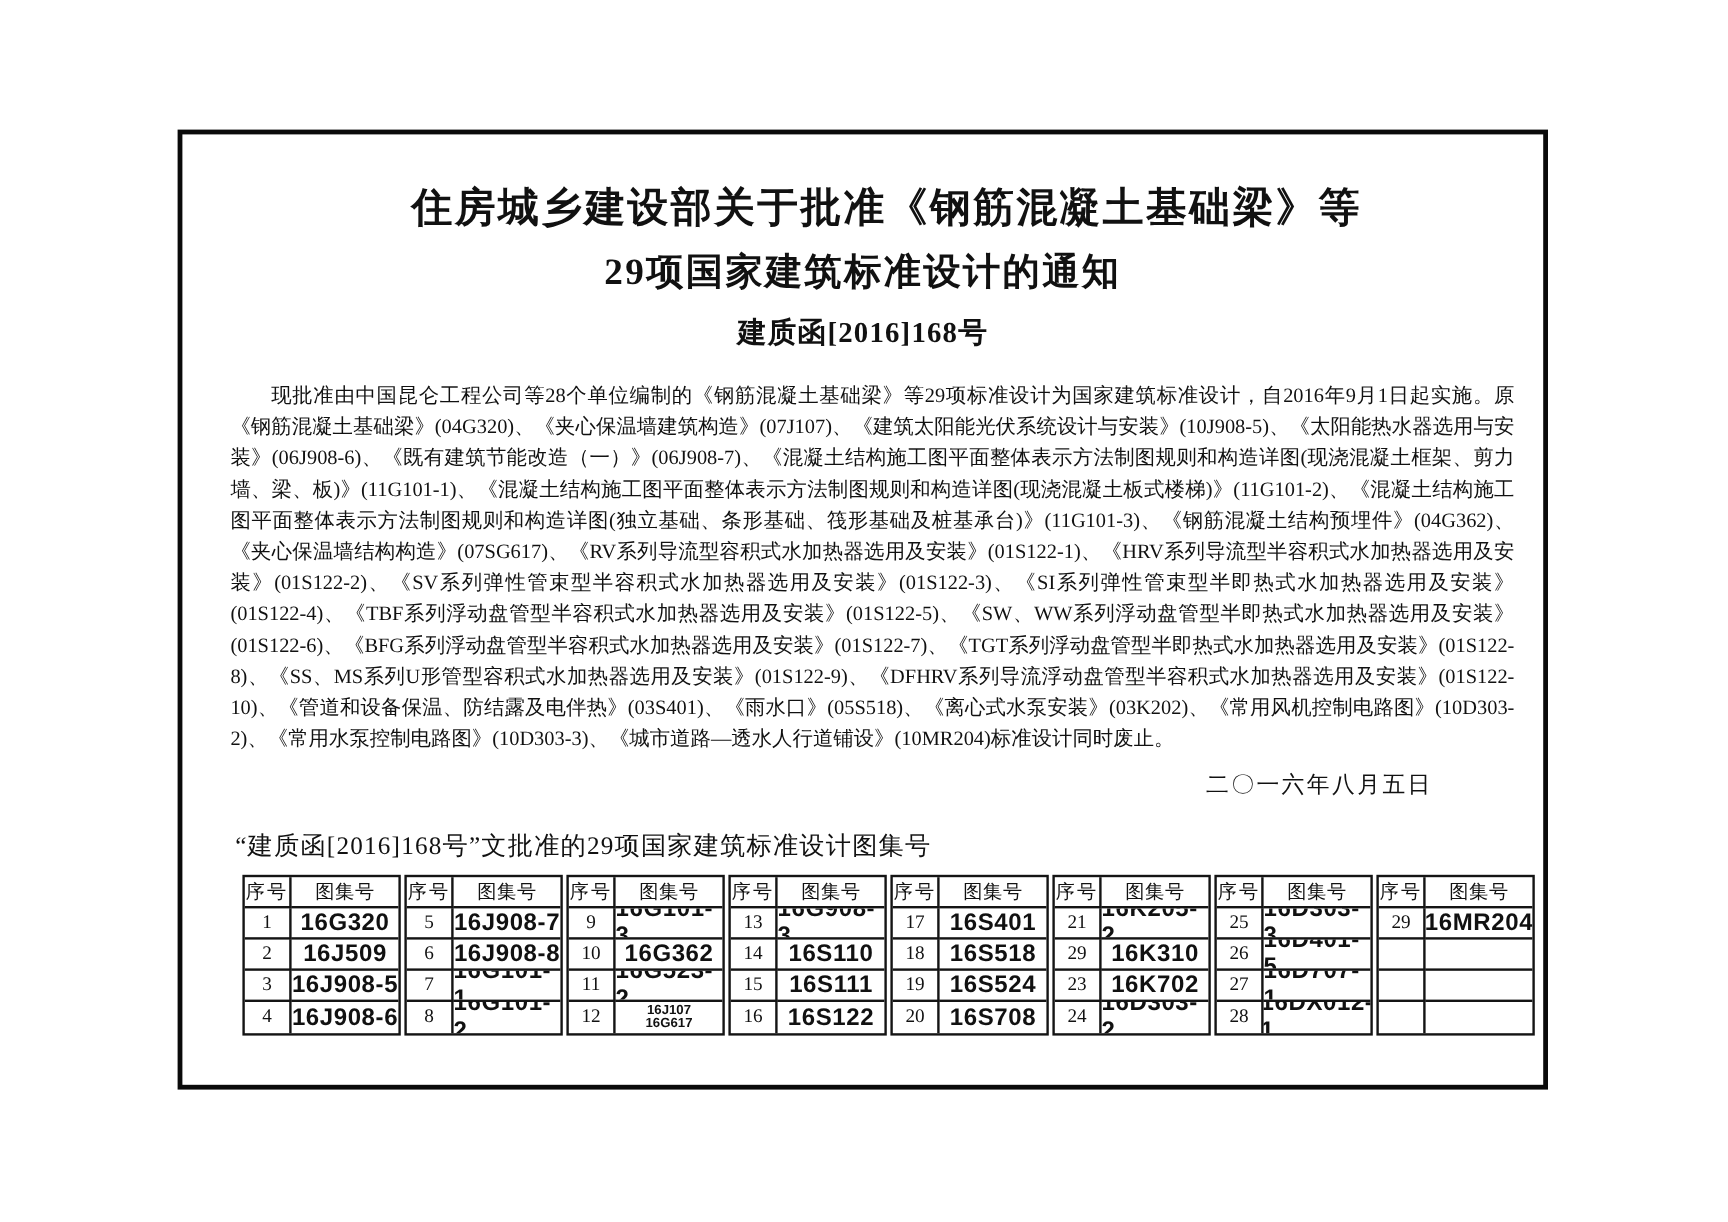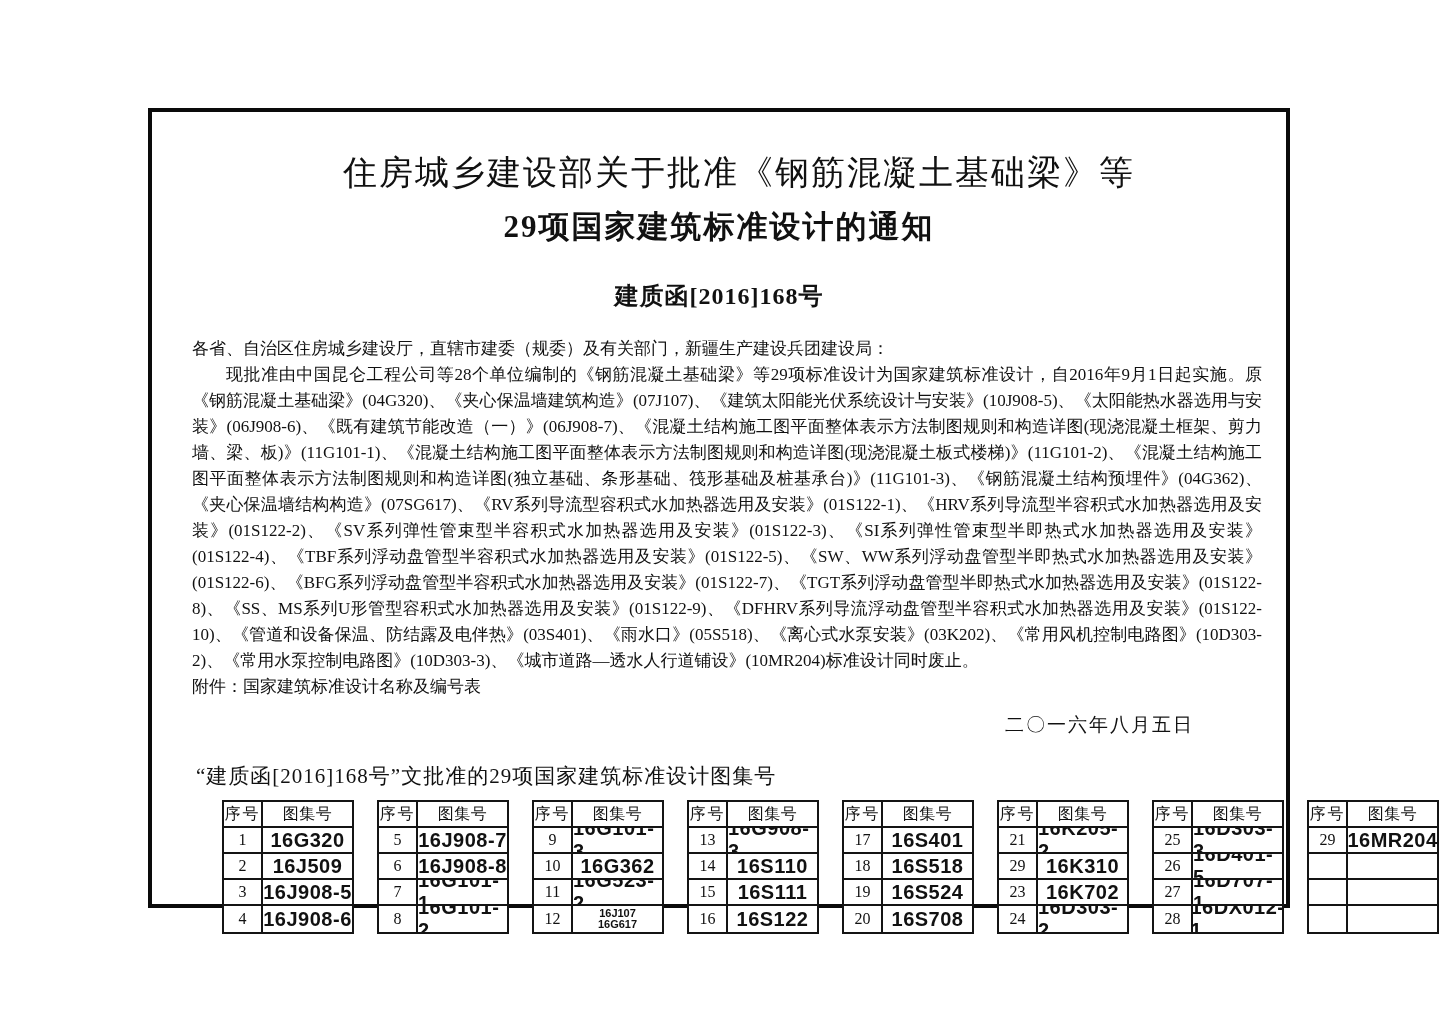--- a/index.html
+++ b/index.html
@@ -6,30 +6,30 @@
   body {
     width:1440px; height:1018px; background:#ffffff; position:relative;
     font-family:"Liberation Serif","DejaVu Serif",serif; color:#111;
     overflow:hidden;
   }
   .page-border {
     position:absolute; left:148px; top:108px; width:1142px; height:800px;
     border:4px solid #0a0a0a; box-sizing:border-box; background:#fff;
   }
   .title-line1 {
-    margin-top:38px; text-align:center; font-size:34px; font-weight:normal;
+    margin-top:38px; text-align:center; font-size:34px; font-weight:bold;
     letter-spacing:2px;
     padding-left:40px;
   }
   .title-line2 {
     margin-top:10px; text-align:center; font-size:31px; font-weight:bold;
     letter-spacing:2px;
   }
   .doc-number {
-    margin-top:32px; text-align:center; font-size:24px; font-weight:bold;
+    margin-top:13px; text-align:center; font-size:24px; font-weight:bold;
     letter-spacing:1px;
   }
   .body-text {
     margin:24px 24px 0 40px; font-size:17px; line-height:26px;
     text-align:justify;
   }
   .body-text p { margin:0; }
   .para { text-indent:2em; }
   .signature-block {
     width:max-content; margin:12px 92px 0 auto; text-align:center;
@@ -42,21 +42,20 @@
   .table-caption {
     margin:24px 0 0 44px; font-size:21px; font-weight:normal; letter-spacing:1px;
   }
   .catalog {
     display:flex; gap:3px; margin:10px 0 0 50px;
   }
   .group {
     border:2px solid #141414; display:grid;
     grid-template-columns:39px 89px; grid-auto-rows:26px;
     background:#fff;
-    margin-left:20px;
   }
   .cell {
     display:flex; align-items:center; justify-content:center;
     border-right:2px solid #141414; border-bottom:2px solid #141414;
     box-sizing:border-box; overflow:hidden;
   }
   .cell.c-code { border-right:none; }
   .cell:nth-last-child(-n+2) { border-bottom:none; }
   .hdr { font-size:16px; letter-spacing:2px; }
   .c-no { font-size:16px; }
@@ -68,23 +67,21 @@
 </style>
 </head>
 <body>
 
 <div class="page-border">
   <div class="title-line1">住房城乡建设部关于批准《钢筋混凝土基础梁》等</div>
   <div class="title-line2">29项国家建筑标准设计的通知</div>
   <div class="doc-number">建质函[2016]168号</div>
 
   <div class="body-text">
-    <p class="salutation">各省、自治区住房城乡建设厅，直辖市建委（规委）及有关部门，新疆生产建设兵团建设局：</p>
     <p class="para">现批准由中国昆仑工程公司等28个单位编制的《钢筋混凝土基础梁》等29项标准设计为国家建筑标准设计，自2016年9月1日起实施。原《钢筋混凝土基础梁》(04G320)、《夹心保温墙建筑构造》(07J107)、《建筑太阳能光伏系统设计与安装》(10J908-5)、《太阳能热水器选用与安装》(06J908-6)、《既有建筑节能改造（一）》(06J908-7)、《混凝土结构施工图平面整体表示方法制图规则和构造详图(现浇混凝土框架、剪力墙、梁、板)》(11G101-1)、《混凝土结构施工图平面整体表示方法制图规则和构造详图(现浇混凝土板式楼梯)》(11G101-2)、《混凝土结构施工图平面整体表示方法制图规则和构造详图(独立基础、条形基础、筏形基础及桩基承台)》(11G101-3)、《钢筋混凝土结构预埋件》(04G362)、《夹心保温墙结构构造》(07SG617)、《RV系列导流型容积式水加热器选用及安装》(01S122-1)、《HRV系列导流型半容积式水加热器选用及安装》(01S122-2)、《SV系列弹性管束型半容积式水加热器选用及安装》(01S122-3)、《SI系列弹性管束型半即热式水加热器选用及安装》(01S122-4)、《TBF系列浮动盘管型半容积式水加热器选用及安装》(01S122-5)、《SW、WW系列浮动盘管型半即热式水加热器选用及安装》(01S122-6)、《BFG系列浮动盘管型半容积式水加热器选用及安装》(01S122-7)、《TGT系列浮动盘管型半即热式水加热器选用及安装》(01S122-8)、《SS、MS系列U形管型容积式水加热器选用及安装》(01S122-9)、《DFHRV系列导流浮动盘管型半容积式水加热器选用及安装》(01S122-10)、《管道和设备保温、防结露及电伴热》(03S401)、《雨水口》(05S518)、《离心式水泵安装》(03K202)、《常用风机控制电路图》(10D303-2)、《常用水泵控制电路图》(10D303-3)、《城市道路—透水人行道铺设》(10MR204)标准设计同时废止。</p>
-    <p class="attachment">附件：国家建筑标准设计名称及编号表</p>
   </div>
 
   <div class="signature-block">
     <div class="sig-date">二〇一六年八月五日</div>
   </div>
 
   <div class="table-caption">“建质函[2016]168号”文批准的29项国家建筑标准设计图集号</div>
 
   <div class="catalog">
 

